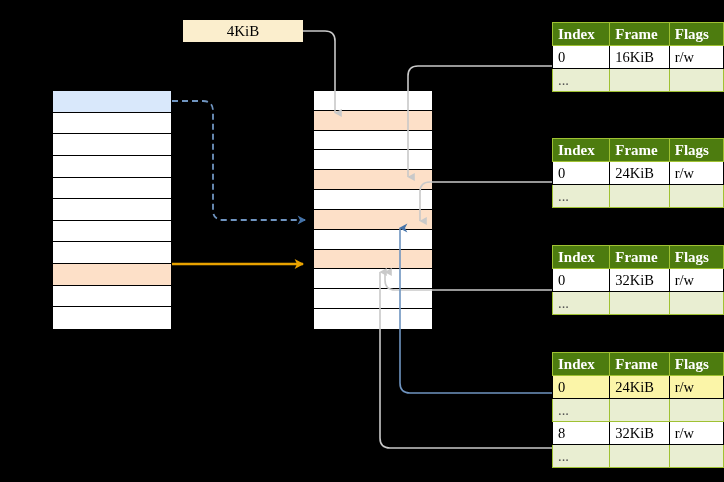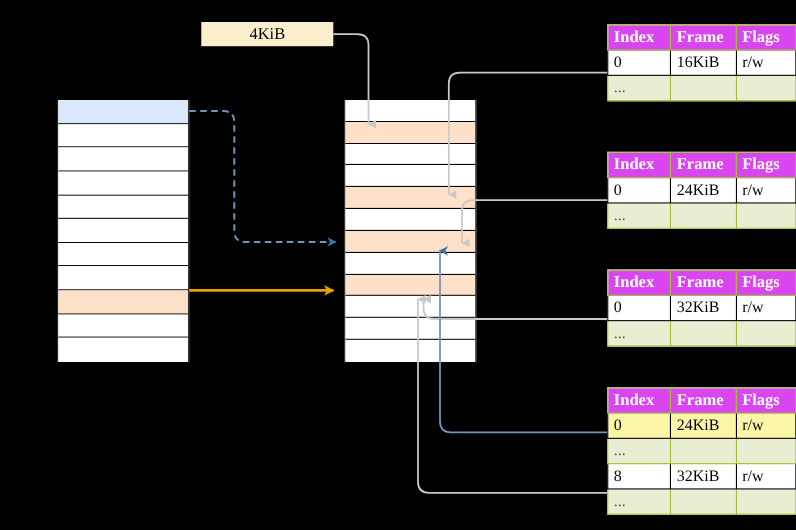--- a/index.html
+++ b/index.html
@@ -19,21 +19,21 @@
   .sizebox{position:absolute;box-sizing:border-box;background:#fbeecd;
            display:flex;align-items:center;justify-content:center;
            font-size:15px;color:#000;}
 
   
   .ftable{position:absolute;border-collapse:collapse;background:#fff;
           border:1px solid #8fae2e;}
   .ftable td,.ftable th{border:1px solid #000;padding:1px 5px;
           font-size:14.5px;color:#000;height:23px;box-sizing:border-box;
           text-align:left;font-weight:normal;vertical-align:middle;}
-  .ftable th{background:#d946ef;color:#fff;font-weight:bold;
+  .ftable th{background:#4d7c0f;color:#fff;font-weight:bold;
           border:1px solid #9fc132;font-size:15px;}
   .ftable tr.ell td{background:#e9eed2;border-color:#9fc132;color:#555;}
   .ftable td.hl{background:#fbf5a8;}
   .c-index{width:58px;}
   .c-frame{width:60px;}
   .c-flags{width:55px;}
 </style>
 </head>
 <body>
 

